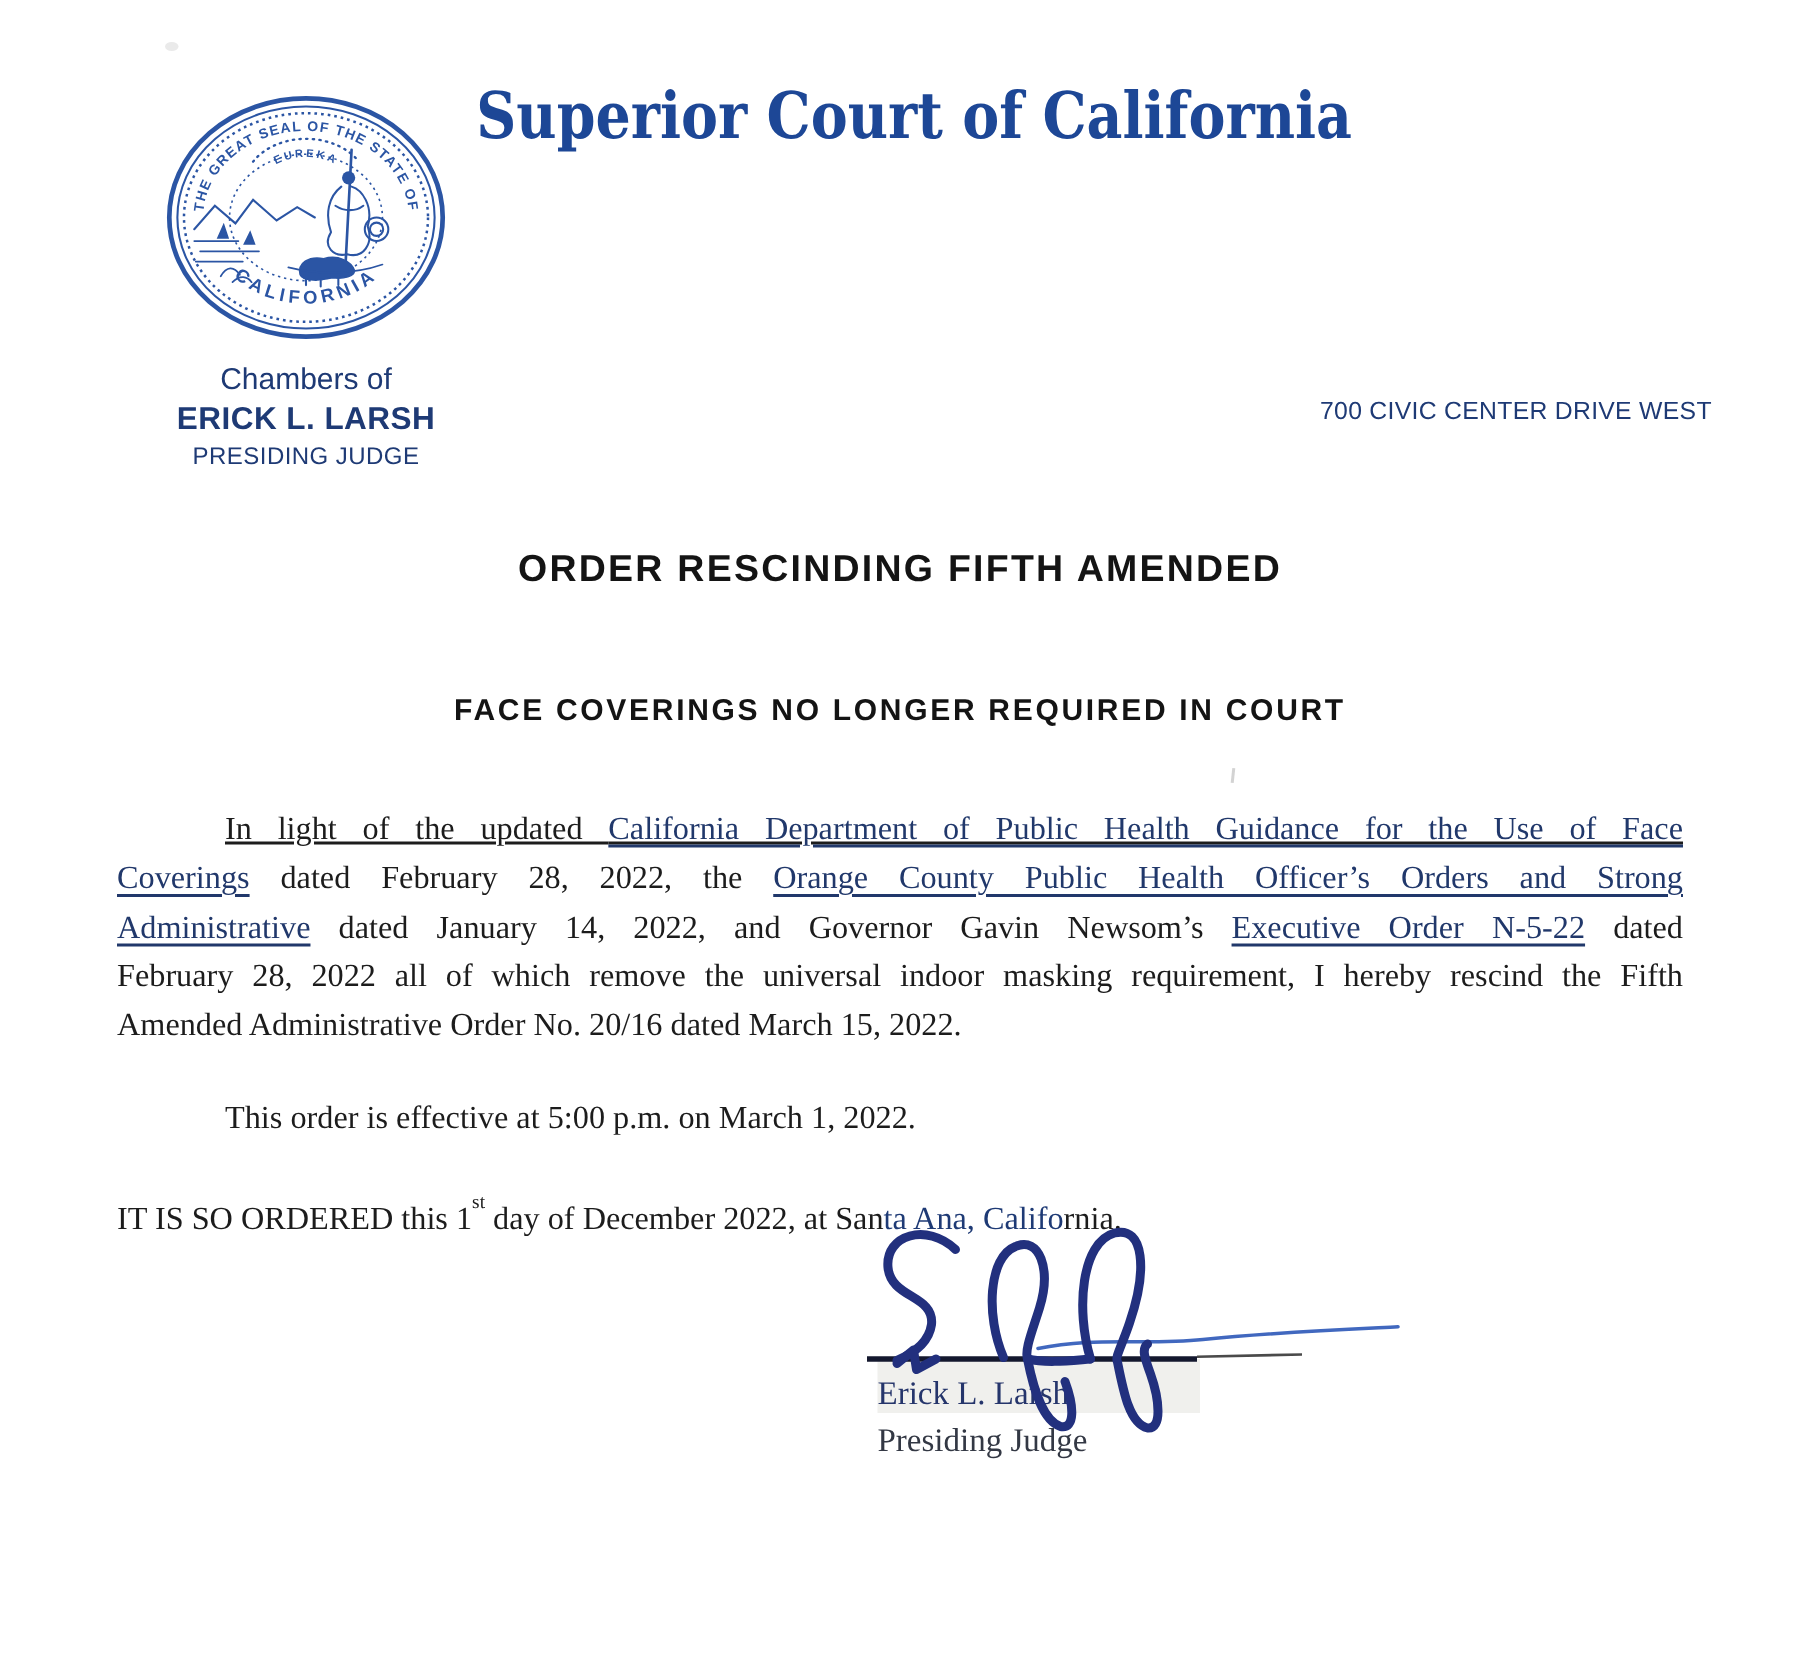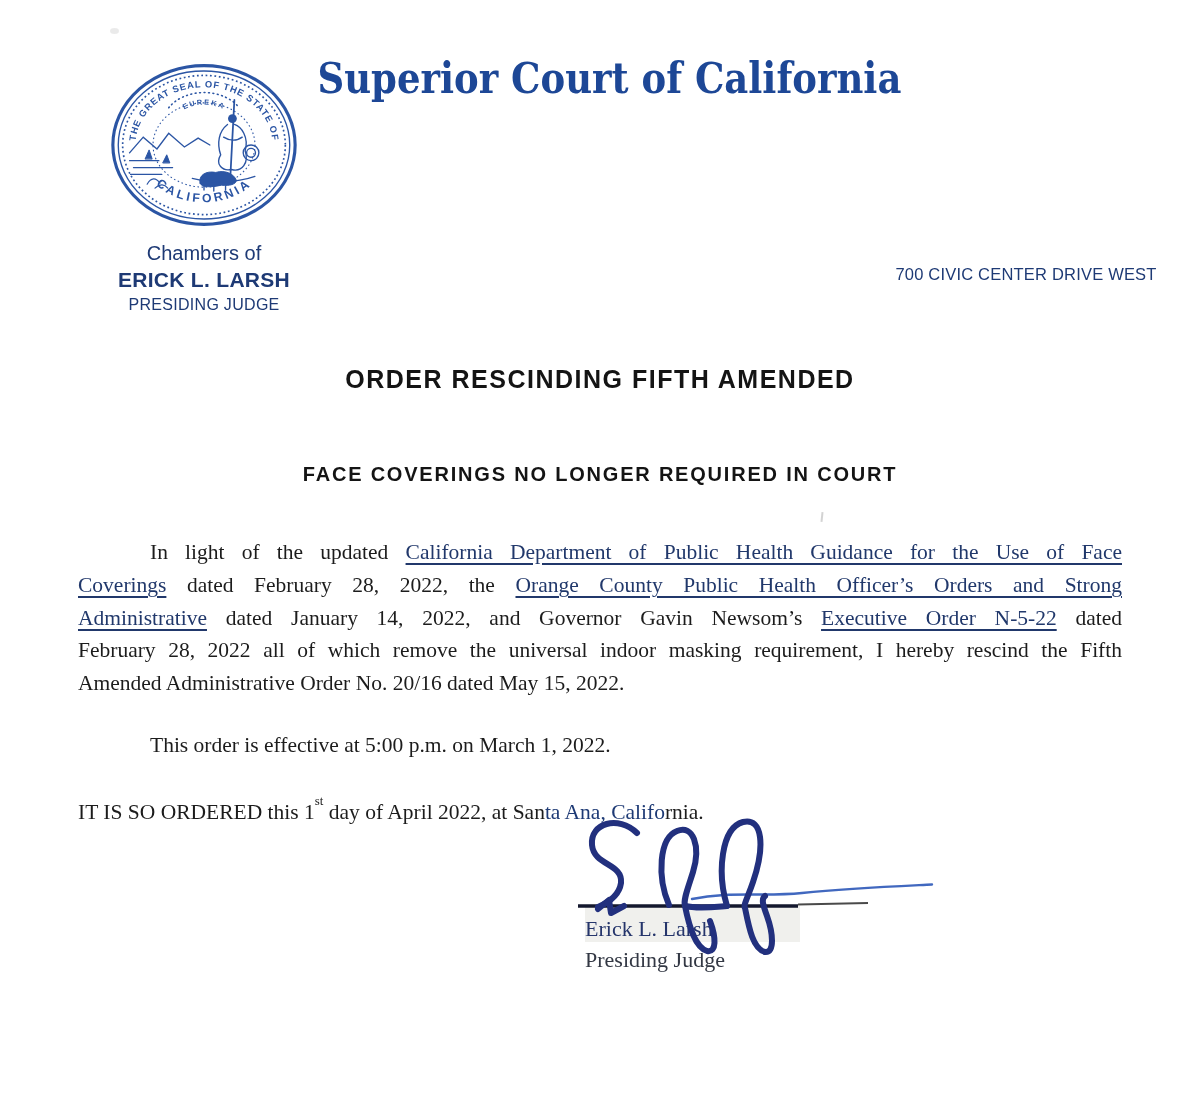--- a/index.html
+++ b/index.html
@@ -19,40 +19,40 @@
   .court-title .l1 { font-size:43px; line-height:56px; display:inline-block; transform:scaleX(.86); }
   .court-title .l2 { font-size:41px; line-height:52px; display:inline-block; transform:scaleX(.86); }
   .chambers {
     position:absolute; left:104px; top:240px; width:200px; text-align:center;
     font-family:"Liberation Sans", sans-serif; color:var(--navy-text,#1e3a75);
   }
   .chambers .c1 { font-size:20px; line-height:26px; }
   .chambers .c2 { font-size:21px; line-height:27px; font-weight:700; letter-spacing:.3px; }
   .chambers .c3 { font-size:16px; line-height:24px; letter-spacing:.3px; }
   .address {
-    position:absolute; left:880px; top:262px; width:292px; text-align:center;
+    position:absolute; left:880px; top:262px; width:292px; text-align:left;
     font-family:"Liberation Sans", sans-serif; color:var(--navy-text,#1e3a75);
     font-size:16.5px; line-height:25px; letter-spacing:.2px;
   }
   
   .headline {
     position:absolute; left:0; width:1200px; text-align:center;
     font-family:"Liberation Sans", sans-serif; font-weight:700; color:var(--headline-black,#141414);
   }
   .headline.h1 { top:364px; font-size:25px; line-height:31px; letter-spacing:1.5px; }
   .headline.h2 { top:458px; font-size:20px; line-height:32px; letter-spacing:1.8px; }
   
   .body-text {
     position:absolute; left:78px; width:1044px;
     font-size:21.5px; line-height:32.8px; color:var(--body-black,#1c1c1c);
   }
   .p1 { top:536px; }
   .p1 .line { white-space:normal; }
   .justify { text-align:justify; text-align-last:justify; }
-  .indent { text-indent:72px; }
+  .indent { text-indent:72px;text-decoration:underline; }
   .p2 { top:729px; text-indent:72px; }
   .p3 { top:791px; }
   a.doclink {
     color:var(--link-navy,#21386b); text-decoration:underline;
     text-decoration-thickness:1.5px; text-underline-offset:4px; cursor:pointer;
   }
   sup.ord { font-size:.6em; position:relative; top:-.45em; }
   .navy-tint { color:var(--navy-text,#1e3a75); }
   
   .name-backdrop { position:absolute; left:585px; top:906px; width:215px; height:36px; background:#f0f0ed; }
@@ -130,26 +130,26 @@
   <div class="headline h2">FACE COVERINGS NO LONGER REQUIRED IN COURT</div>
 
   <div class="smudge"></div>
   <div class="tick"></div>
 
   <div class="body-text p1">
     <div class="line justify indent"><span>In light of the updated </span><a class="doclink">California Department of Public Health Guidance for the Use of Face</a></div>
     <div class="line justify"><a class="doclink">Coverings</a><span> dated February 28, 2022, the </span><a class="doclink">Orange County Public Health Officer’s Orders and Strong</a></div>
     <div class="line justify"><a class="doclink">Administrative</a><span> dated January 14, 2022, and Governor Gavin Newsom’s </span><a class="doclink">Executive Order N-5-22</a><span> dated</span></div>
     <div class="line justify"><span>February 28, 2022 all of which remove the universal indoor masking requirement, I hereby rescind the Fifth</span></div>
-    <div class="line"><span>Amended Administrative Order No. 20/16 dated May 15, 2022.</span></div>
+    <div class="line"><span>Amended Administrative Order No. 20/16 dated March 15, 2022.</span></div>
   </div>
 
   <div class="body-text p2">This order is effective at 5:00 p.m. on March 1, 2022.</div>
 
-  <div class="body-text p3"><span>IT IS SO ORDERED this 1</span><sup class="ord">st</sup><span> day of April 2022, at San</span><span class="navy-tint">ta Ana, Califo</span><span>rnia.</span></div>
+  <div class="body-text p3"><span>IT IS SO ORDERED this 1</span><sup class="ord">st</sup><span> day of December 2022, at San</span><span class="navy-tint">ta Ana, Califo</span><span>rnia.</span></div>
 
   <div class="name-backdrop"></div>
   <div class="sig-name">
     <div class="t1">Erick L. Larsh</div>
     <div class="t2">Presiding Judge</div>
   </div>
 
   <svg class="sig-svg" width="460" height="184" viewBox="540 798 460 184">
 
     <path d="M 578,906 L 798,906" stroke="#14182e" stroke-width="3.6" fill="none"></path>

